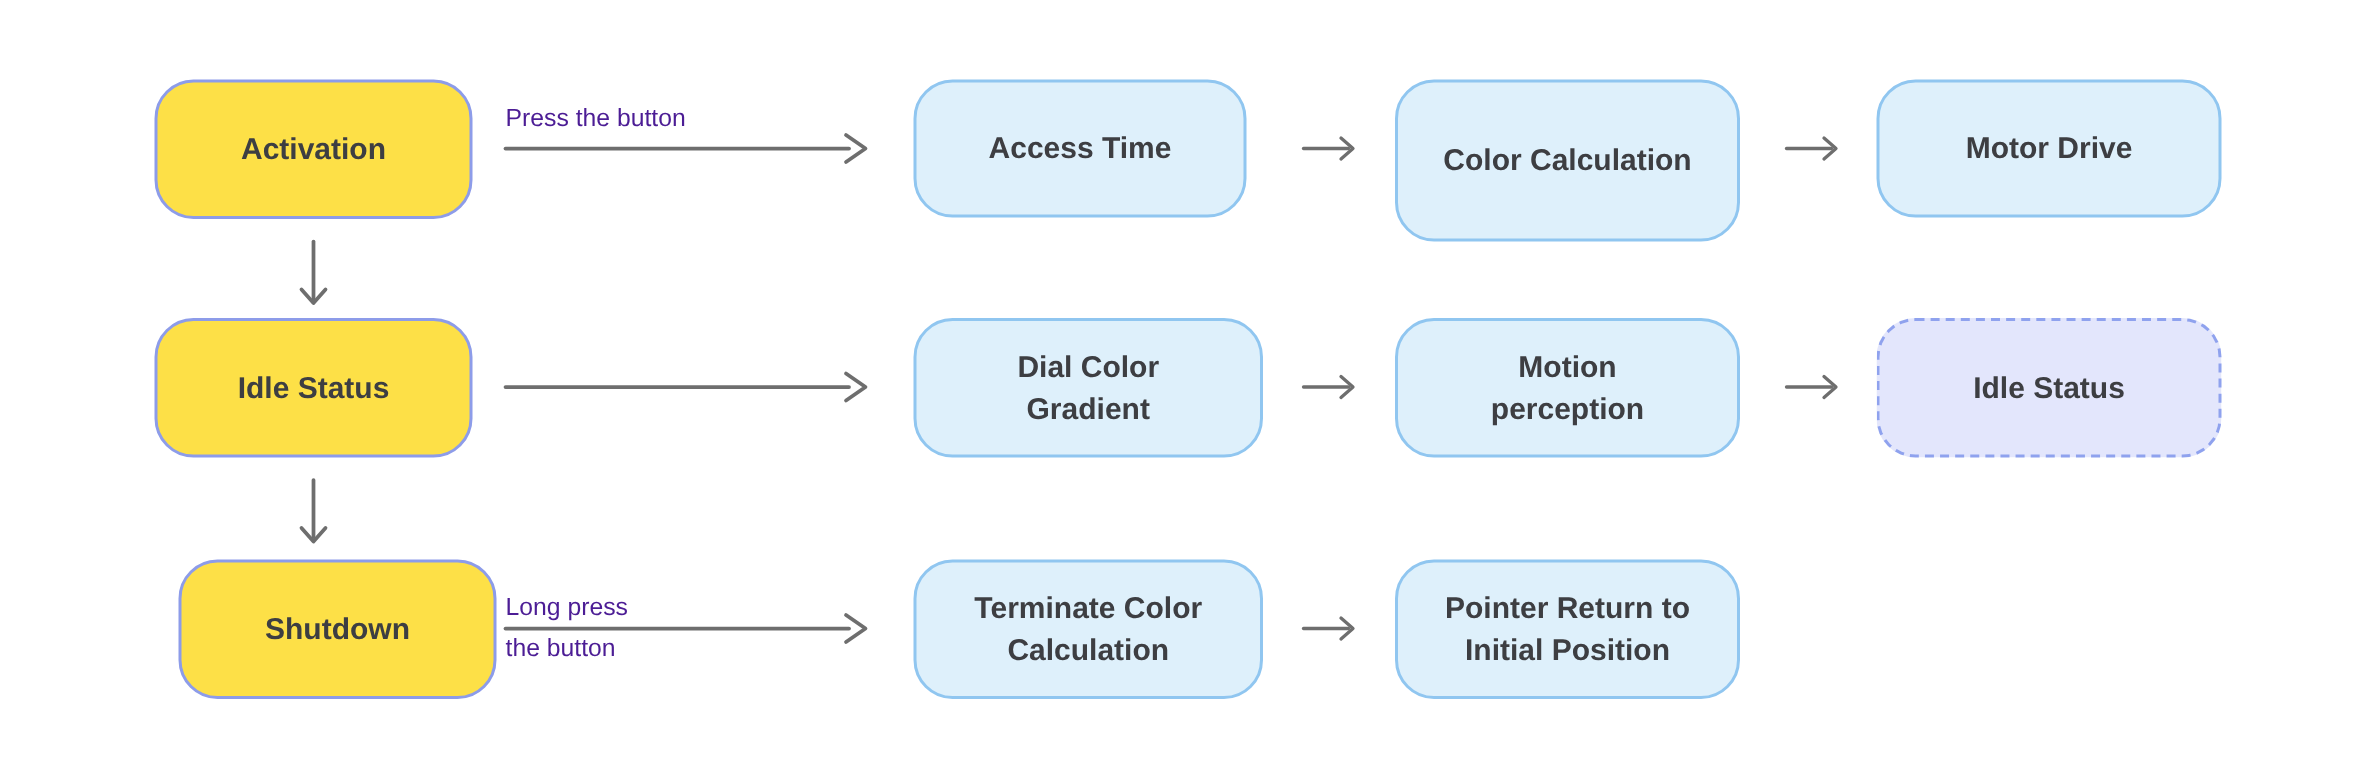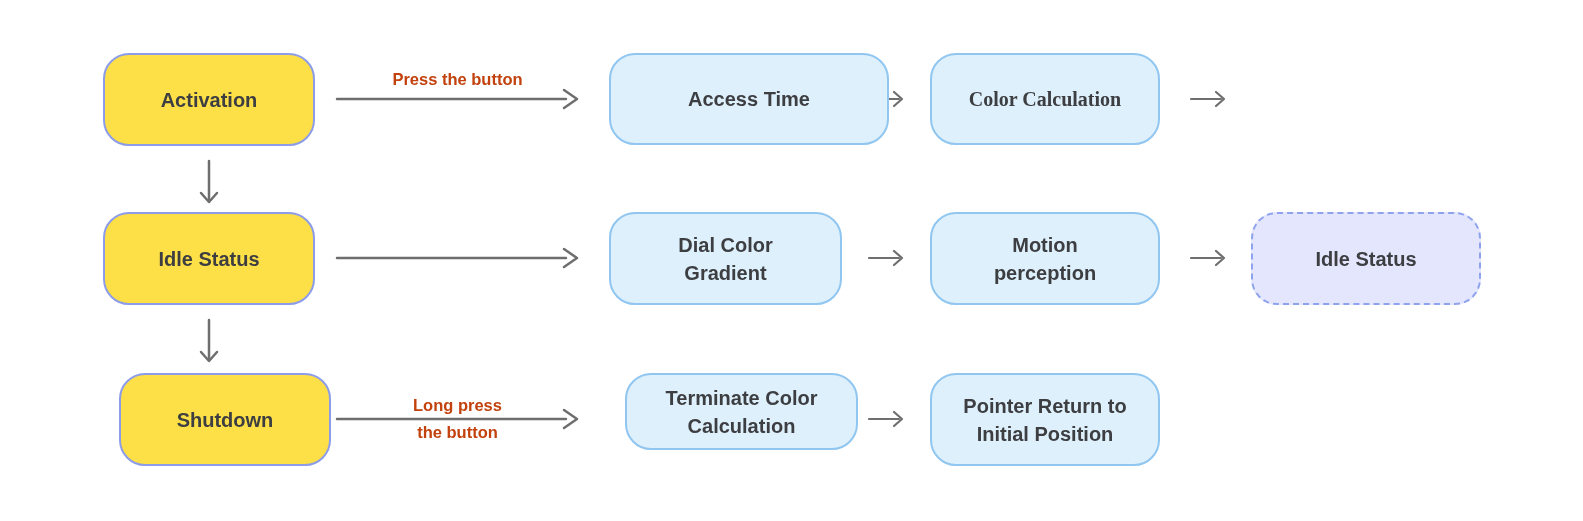--- a/index.html
+++ b/index.html
@@ -28,35 +28,35 @@
     white-space: pre-line;
   }
   .node.purple { background: #fde047; border: 2px solid #8d9ce9; }
   .node.blue   { background: #def0fb; border: 2px solid #90c6f0; }
   .node.dashed { background: #e3e6fc; border: 2px dashed #8fa2ee; }
 
   
   .n-activation  { left: 103px;  top: 53px;  width: 212px; height: 93px; }
   .n-idle        { left: 103px;  top: 212px; width: 212px; height: 93px; }
   .n-shutdown    { left: 119px;  top: 373px; width: 212px; height: 93px; }
-  .n-access      { left: 609px;  top: 53px;  width: 280px; height: 92px; }
-  .n-colorcalc   { left: 930px;  top: 53px;  width: 230px; height: 92px; font-family: Liberation Serif, serif; }
+  .n-access      { left: 609px;  top: 53px;  width: 222px; height: 92px; }
+  .n-colorcalc   { left: 930px;  top: 53px;  width: 230px; height: 108px; }
   .n-motor       { left: 1251px; top: 53px;  width: 230px; height: 92px; }
   .n-dial        { left: 609px;  top: 212px; width: 233px; height: 93px; }
   .n-motion      { left: 930px;  top: 212px; width: 230px; height: 93px; }
   .n-idle-end    { left: 1251px; top: 212px; width: 230px; height: 93px; }
-  .n-terminate   { left: 625px;  top: 373px; width: 233px; height: 77px; text-align: center; }
+  .n-terminate   { left: 609px;  top: 373px; width: 233px; height: 93px; text-align: center; }
   .n-pointerret  { left: 930px;  top: 373px; width: 230px; height: 93px; }
 
   .edge-label {
     position: absolute;
-    text-align: center;
+    text-align: left;
     font-size: 16.5px;
-    font-weight: 700;
-    color: #c2410c;
+    font-weight: 400;
+    color: #4c1d95;
     line-height: 27px;
     white-space: pre-line;
   }
   .el-row1 { left: 337px; top: 66px;  width: 241px; }
   .el-row2 { left: 337px; top: 231px; width: 241px; }
   .el-row3 { left: 337px; top: 392px; width: 241px; }
 
   .arrow-layer {
     position: absolute;
     left: 0; top: 0;
@@ -140,20 +140,23 @@
   <div class="node purple n-shutdown">
     <span class="node-label">Shutdown</span>
   </div>
 
   <div class="node blue n-access">
     <span class="node-label">Access Time</span>
   </div>
   <div class="node blue n-colorcalc">
     <span class="node-label">Color Calculation</span>
   </div>
+  <div class="node blue n-motor">
+    <span class="node-label">Motor Drive</span>
+  </div>
 
   <div class="node blue n-motion">
     <span class="node-label">Motion
 perception</span>
   </div>
   <div class="node blue n-dial">
     <span class="node-label">Dial Color
 Gradient</span>
   </div>
   <div class="node dashed n-idle-end">

